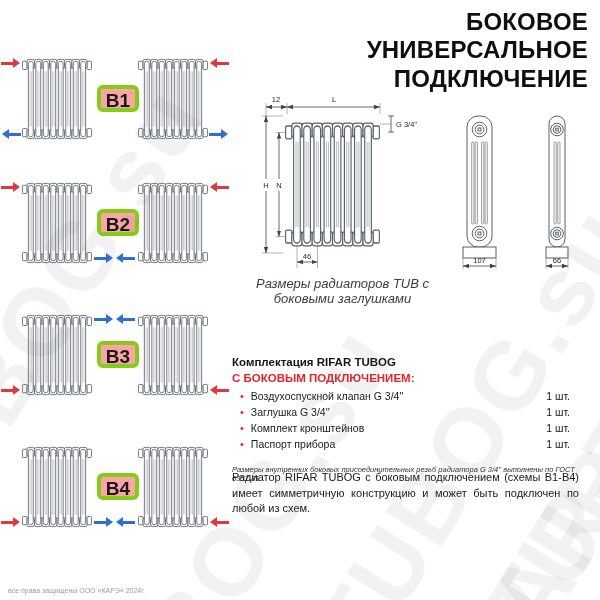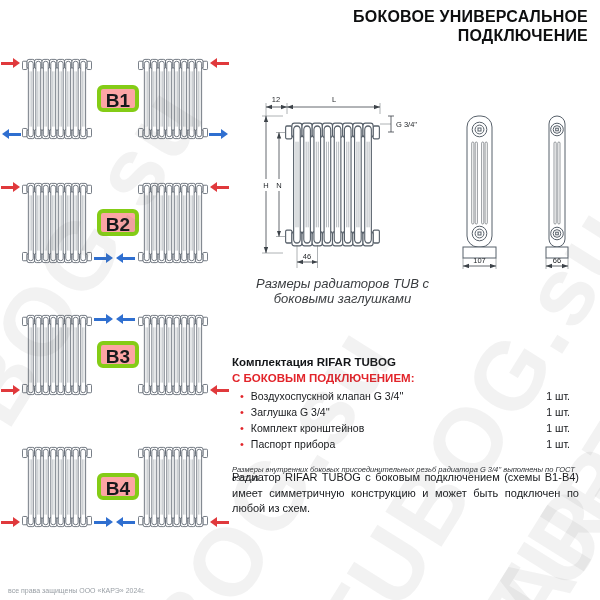--- a/index.html
+++ b/index.html
@@ -7,21 +7,21 @@
   body{font-family:"Liberation Sans",sans-serif;color:#1b1e21}
   .page{position:relative;width:600px;height:600px;background:#fff;overflow:hidden}
 
   
   .wm{position:absolute;z-index:6;font-weight:800;font-size:96px;letter-spacing:3px;
       color:rgba(110,110,110,.09);white-space:nowrap;transform:rotate(-58deg);
       transform-origin:0 50%;pointer-events:none;user-select:none}
 
   
   .title{position:absolute;top:8px;right:12px;width:330px;text-align:right;z-index:2;
-         font-size:16px;font-weight:800;line-height:1.18;color:#0e0f10;letter-spacing:.2px}
+         font-size:24px;font-weight:800;line-height:1.18;color:#0e0f10;letter-spacing:.2px}
 
   
   .row{position:absolute;left:0;width:232px;height:94px;z-index:2}
   .rad{position:absolute;top:0;width:70px;height:94px}
   .badge{position:absolute;left:97px;top:33px;width:42px;height:27px;line-height:23px;
          border:4px solid #84cc16;border-radius:6px;background:#fca5a5;text-align:center;
          font-weight:700;font-size:19px;color:#17191c}
   .arrow{position:absolute;width:13px;height:2.6px;background:currentColor}
   .arrow::after{content:"";position:absolute;top:50%;margin-top:-5px;width:0;height:0;
                 border:5px solid transparent}

